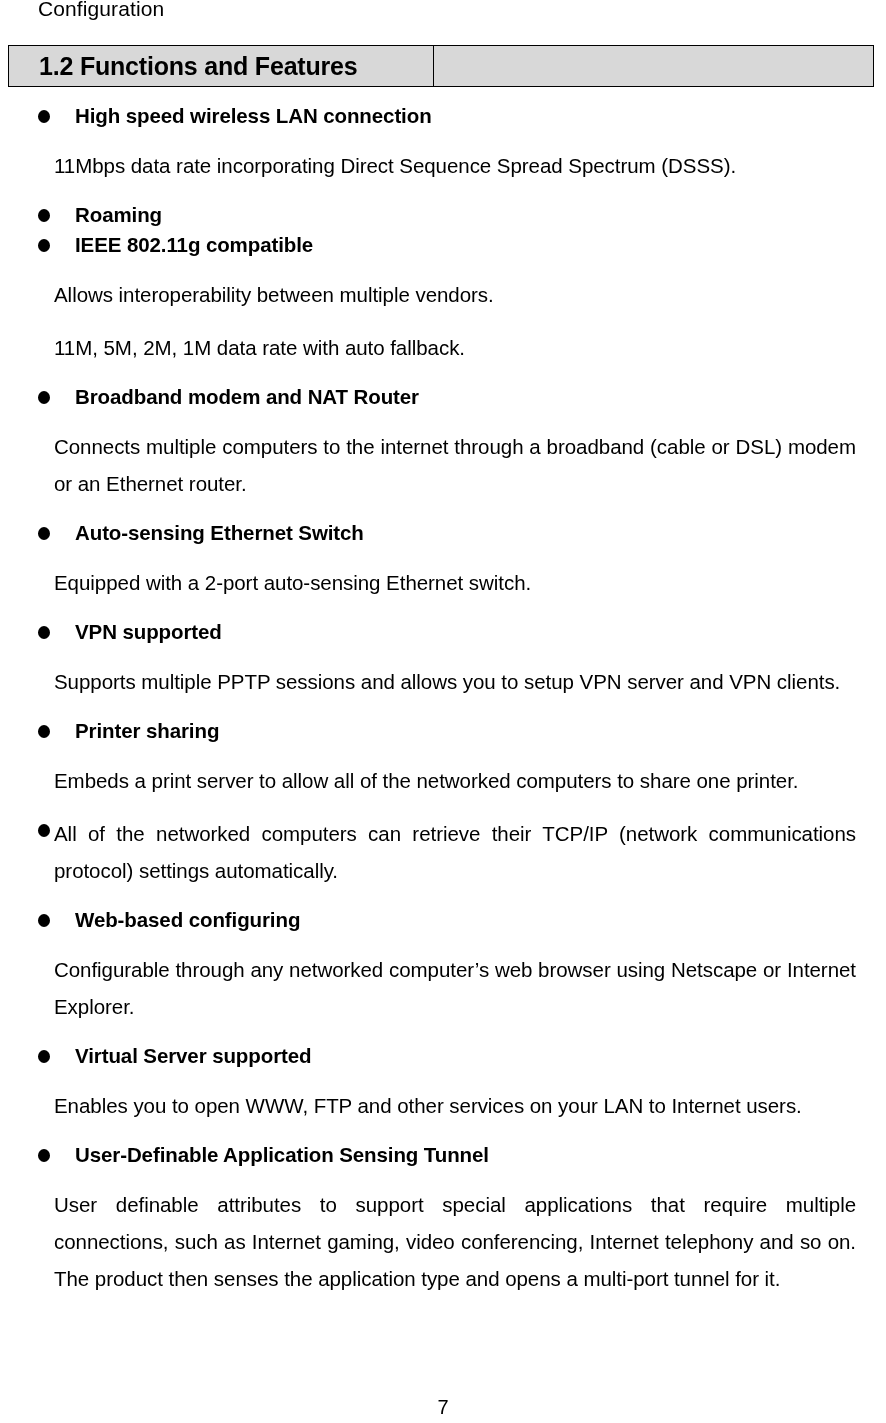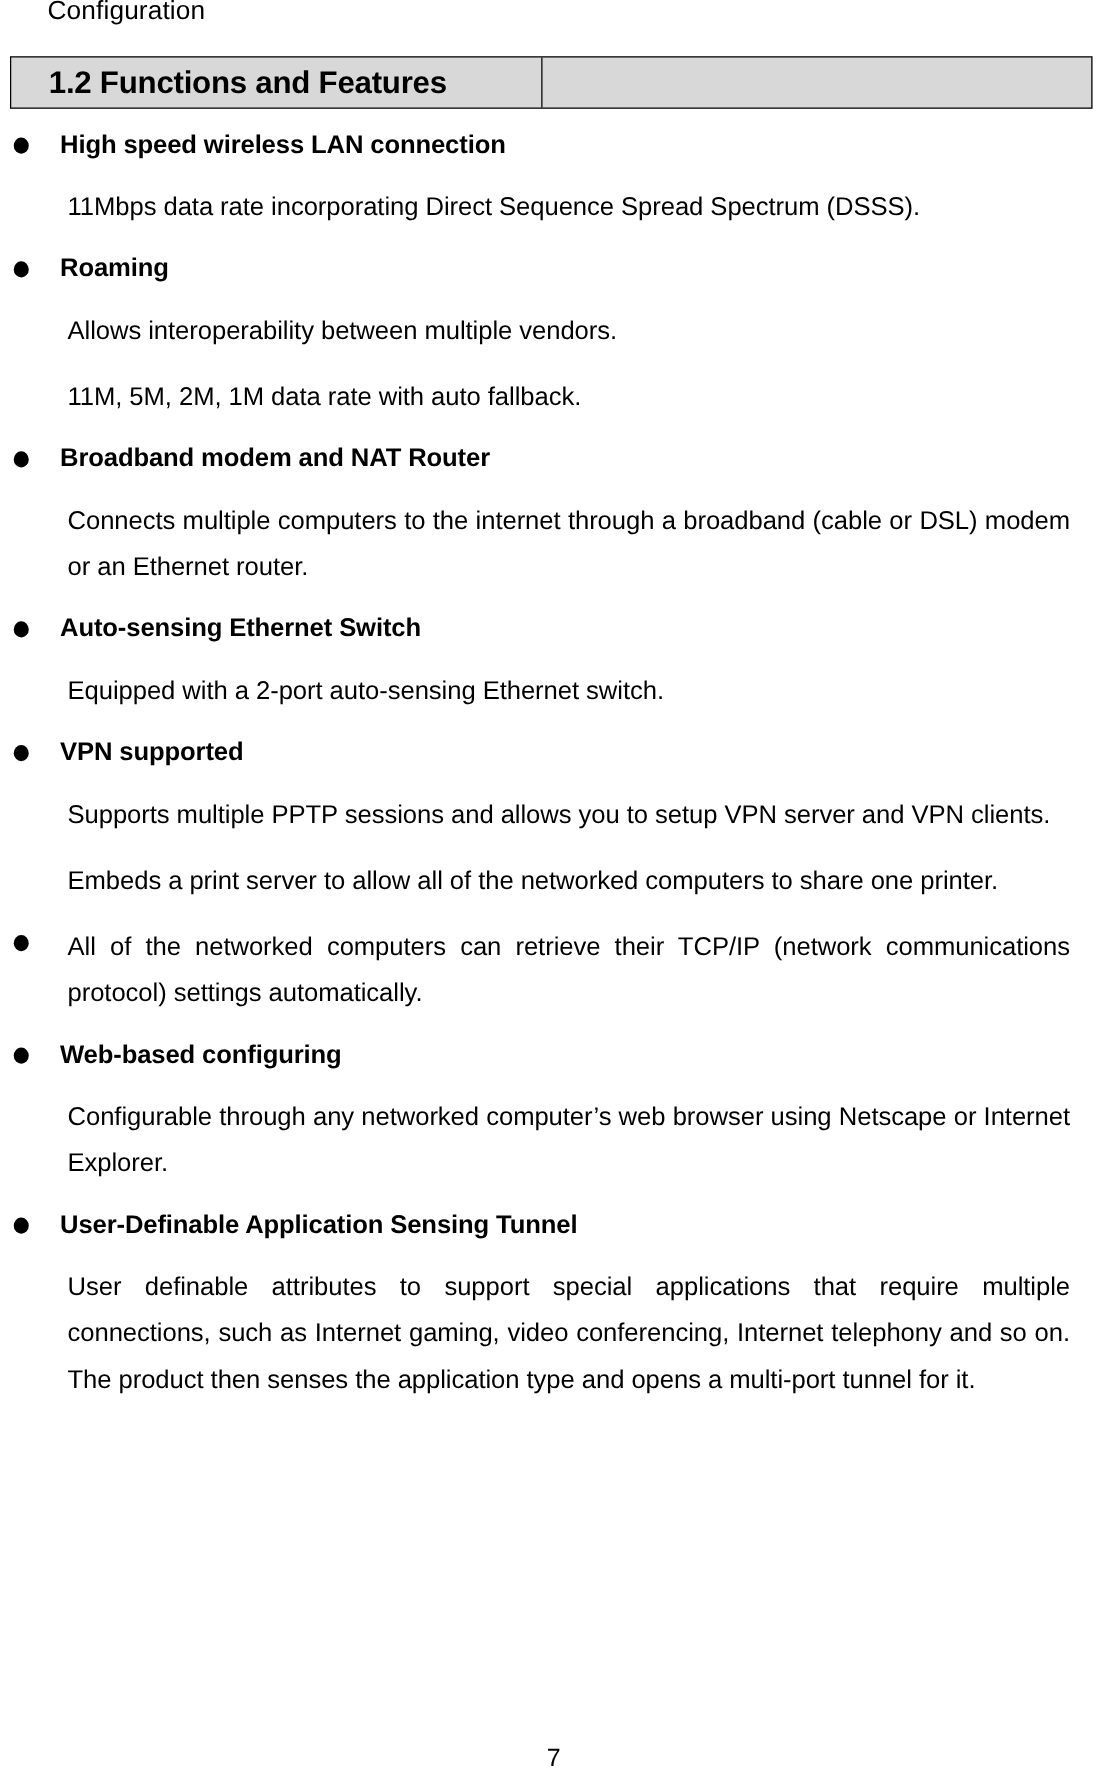--- a/index.html
+++ b/index.html
@@ -75,20 +75,21 @@
   }
 
   .feature-head {
     position: relative;
     padding-left: 48px;
     font-size: 20.5px;
     font-weight: bold;
     line-height: 30px;
     letter-spacing: -0.1px;
     white-space: nowrap;
+    margin-left: 27px;
   }
   .feature-head .bullet {
     position: absolute;
     left: 11px;
     top: 9px;
     width: 12px;
     height: 13px;
     background: #000000;
     border-radius: 50%;
   }
@@ -131,47 +132,53 @@
 
 <div class="content" id="feature-list">
     <div class="feature">
       <div class="feature-head"><span class="bullet"></span><span>High speed wireless LAN connection</span></div>
       <p class="feature-body nojustify">11Mbps data rate incorporating Direct Sequence Spread Spectrum (DSSS).</p>
     </div>
     <div class="feature">
       <div class="feature-head"><span class="bullet"></span><span>Roaming</span></div>
     </div>
     <div class="feature">
+      <div class="feature-head"><span class="bullet"></span><span>IEEE 802.11g compatible</span></div>
       <p class="feature-body nojustify">Allows interoperability between multiple vendors.</p>
     </div>
     <div class="feature">
       <p class="feature-body nojustify">11M, 5M, 2M, 1M data rate with auto fallback.</p>
     </div>
     <div class="feature">
       <div class="feature-head"><span class="bullet"></span><span>Broadband modem and NAT Router</span></div>
       <p class="feature-body">Connects multiple computers to the internet through a broadband (cable or DSL) modem or an Ethernet router.</p>
     </div>
     <div class="feature">
       <div class="feature-head"><span class="bullet"></span><span>Auto-sensing Ethernet Switch</span></div>
       <p class="feature-body nojustify">Equipped with a 2-port auto-sensing Ethernet switch.</p>
     </div>
     <div class="feature">
       <div class="feature-head"><span class="bullet"></span><span>VPN supported</span></div>
       <p class="feature-body">Supports multiple PPTP sessions and allows you to setup VPN server and VPN clients.</p>
     </div>
     <div class="feature">
+      <div class="feature-head"><span class="bullet"></span><span>Printer sharing</span></div>
       <p class="feature-body">Embeds a print server to allow all of the networked computers to share one printer.</p>
     </div>
     <div class="feature">
       <div class="feature-head"><span class="bullet"></span></div>
       <p class="feature-body">All of the networked computers can retrieve their TCP/IP (network communications protocol) settings automatically.</p>
     </div>
     <div class="feature">
       <div class="feature-head"><span class="bullet"></span><span>Web-based configuring</span></div>
       <p class="feature-body">Configurable through any networked computer’s web browser using Netscape or Internet Explorer.</p>
     </div>
     <div class="feature">
+      <div class="feature-head"><span class="bullet"></span><span>Virtual Server supported</span></div>
+      <p class="feature-body">Enables you to open WWW, FTP and other services on your LAN to Internet users.</p>
+    </div>
+    <div class="feature">
       <div class="feature-head"><span class="bullet"></span><span>User-Definable Application Sensing Tunnel</span></div>
       <p class="feature-body">User definable attributes to support special applications that require multiple connections, such as Internet gaming, video conferencing, Internet telephony and so on. The product then senses the application type and opens a multi-port tunnel for it.</p>
     </div>
   </div>
 
 <div class="page-number">7</div>
 
 </body></html>

